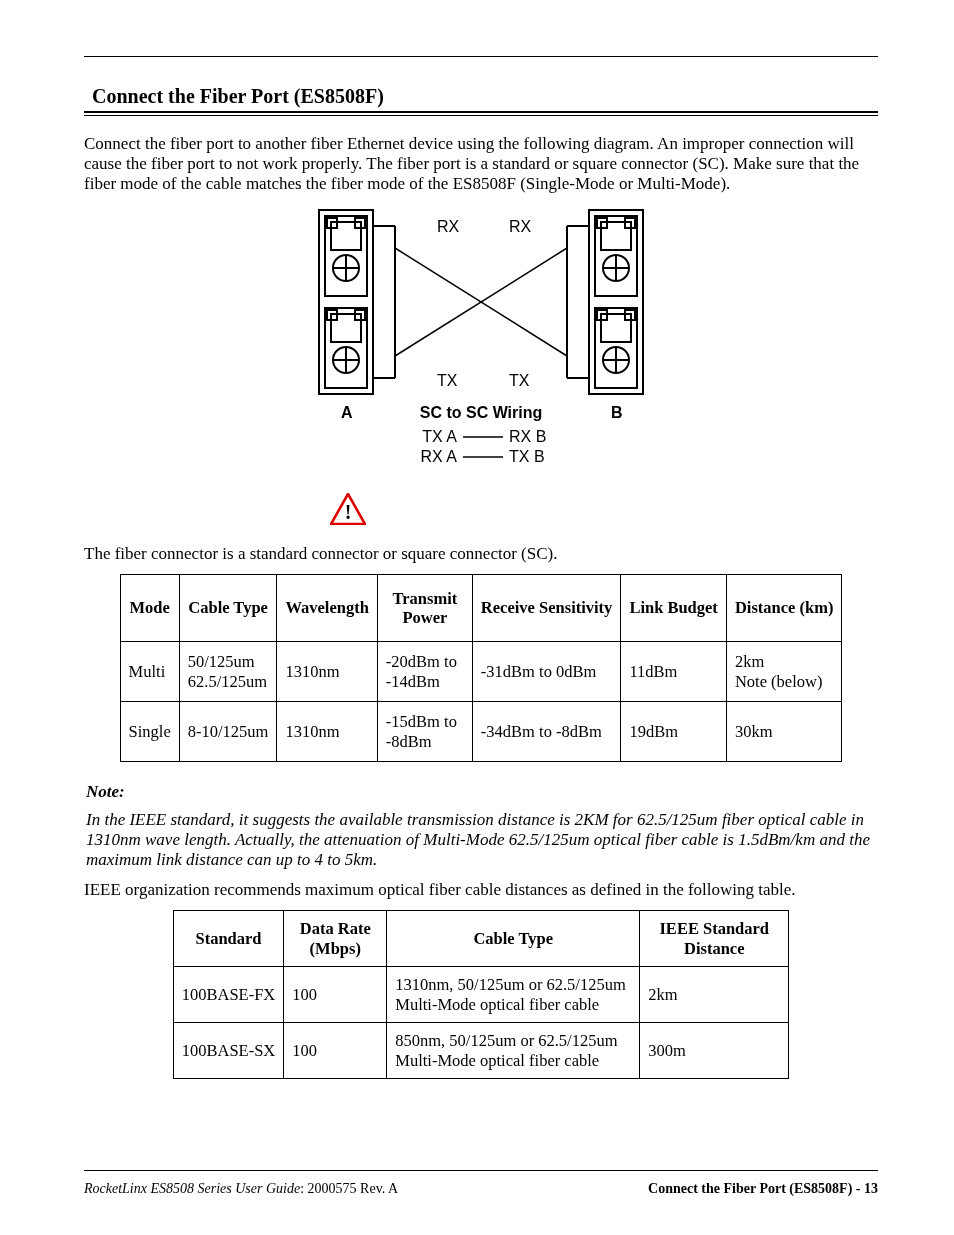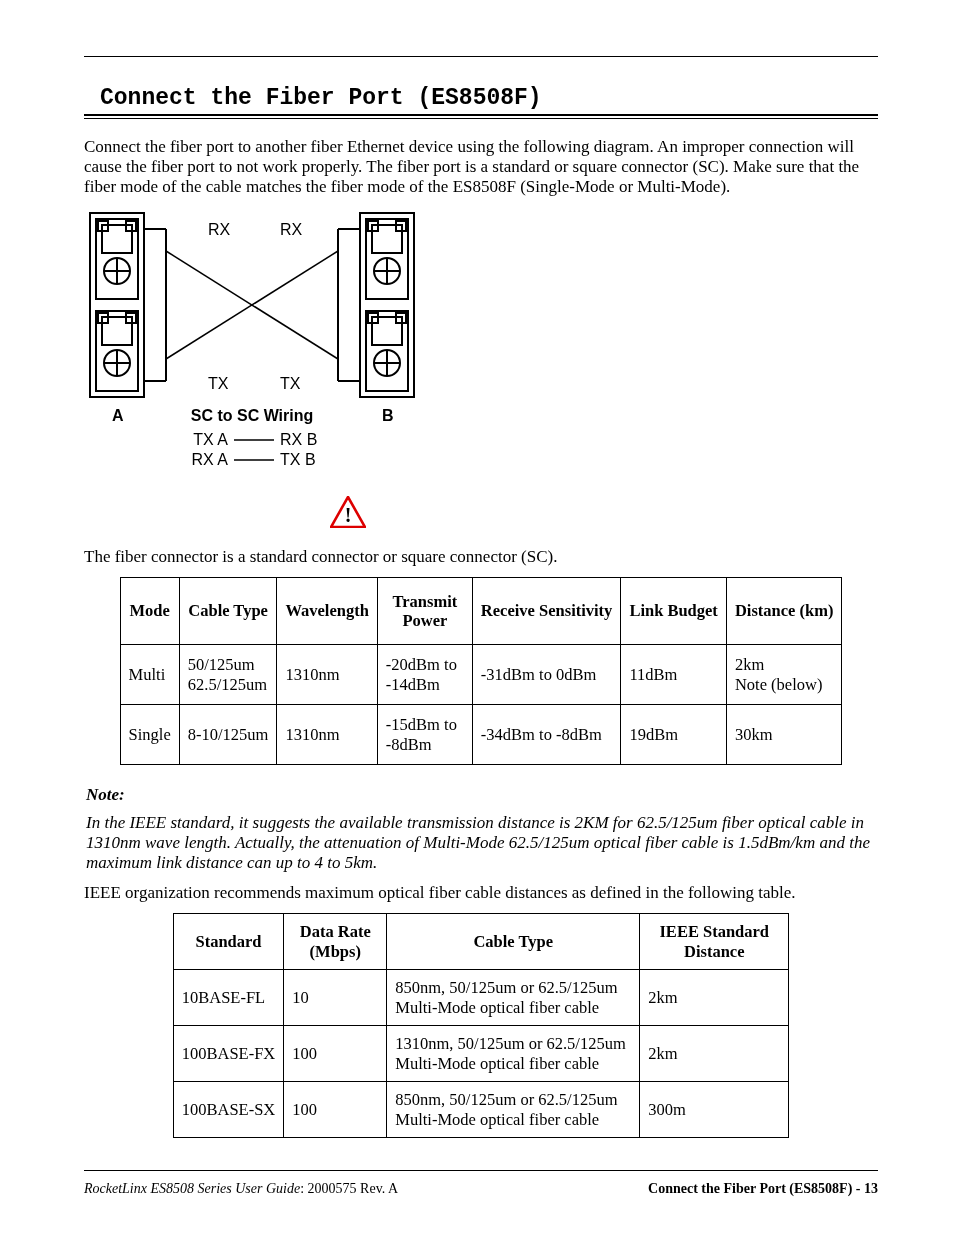--- a/index.html
+++ b/index.html
@@ -22,38 +22,37 @@
     font-weight: bold;
     font-size: 14px;
     padding-bottom: 4px;
   }
   hr.header-rule {
     border: none;
     border-top: 1.5px solid #000;
     margin: 0 0 28px 0;
   }
   h1.section-title {
-    font-size: 23px;
+    font-size: 20px;
     font-weight: bold;
-    margin: 0 0 3px 16px;
-    font-family: Liberation Mono, monospace;
+    margin: 0 0 3px 8px;
   }
   .title-rule-thick {
     border: none;
     border-top: 2px solid #000;
     margin: 0;
   }
   .title-rule-thin {
     border: none;
     border-top: 1px solid #000;
     margin: 2px 0 18px 0;
   }
   p { margin: 0 0 10px 0; line-height: 1.18; }
   .diagram-wrap {
-    text-align: left;
+    text-align: center;
     margin: 6px 0 16px 0;
   }
   .caution-wrap {
     margin: 0 0 14px 0;
     padding-left: 246px;
   }
   table {
     border-collapse: collapse;
     margin: 8px auto 20px auto;
   }
@@ -236,26 +235,20 @@
     <thead>
       <tr>
         <th>Standard</th>
         <th style="width:86px">Data Rate (Mbps)</th>
         <th style="width:236px">Cable Type</th>
         <th style="width:132px">IEEE Standard Distance</th>
       </tr>
     </thead>
     <tbody>
       <tr>
-        <td>10BASE-FL</td>
-        <td>10</td>
-        <td>850nm, 50/125um or 62.5/125um<br>Multi-Mode optical fiber cable</td>
-        <td>2km</td>
-      </tr>
-      <tr>
         <td>100BASE-FX</td>
         <td>100</td>
         <td>1310nm, 50/125um or 62.5/125um<br>Multi-Mode optical fiber cable</td>
         <td>2km</td>
       </tr>
       <tr>
         <td>100BASE-SX</td>
         <td>100</td>
         <td>850nm, 50/125um or 62.5/125um<br>Multi-Mode optical fiber cable</td>
         <td>300m</td>

